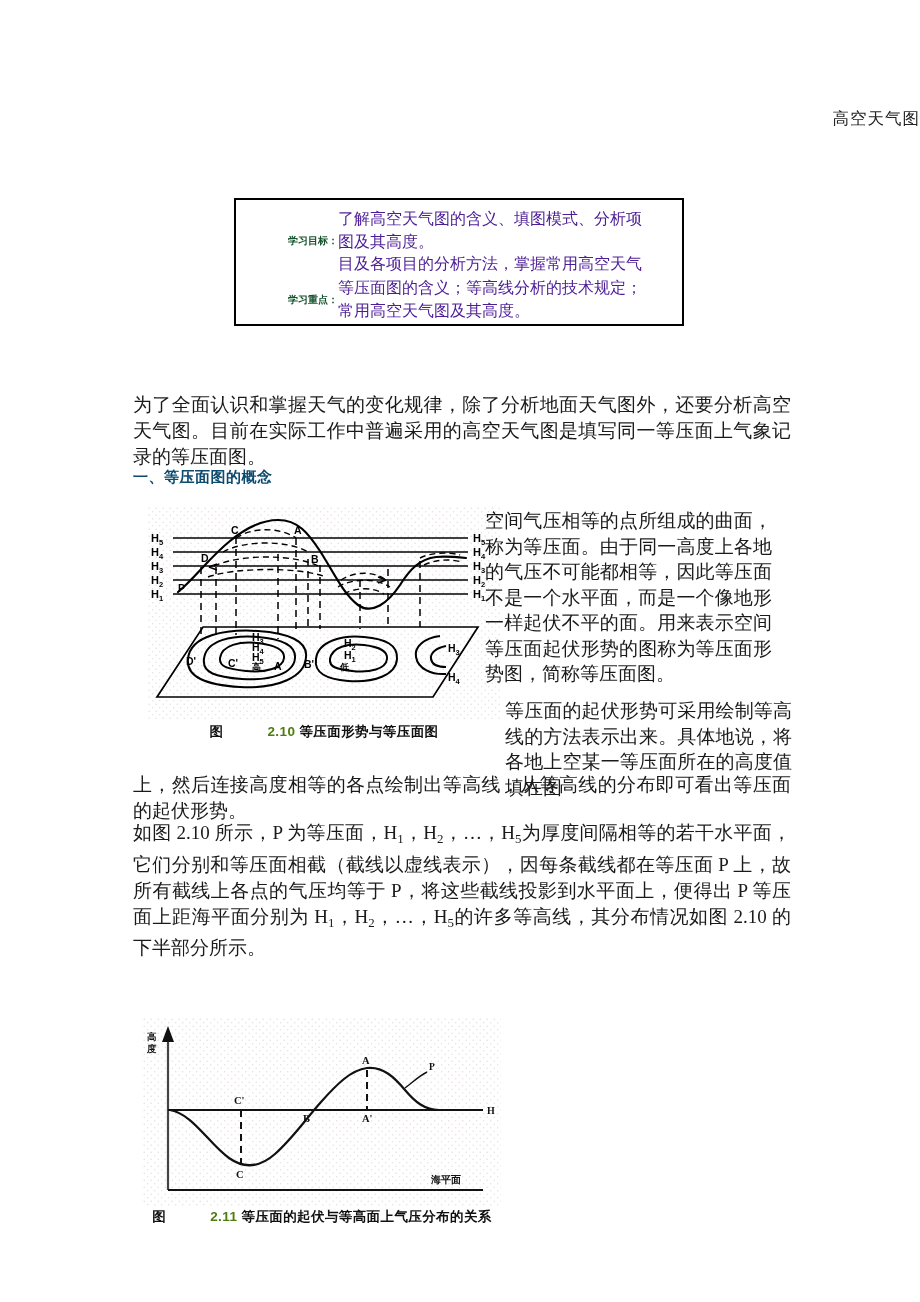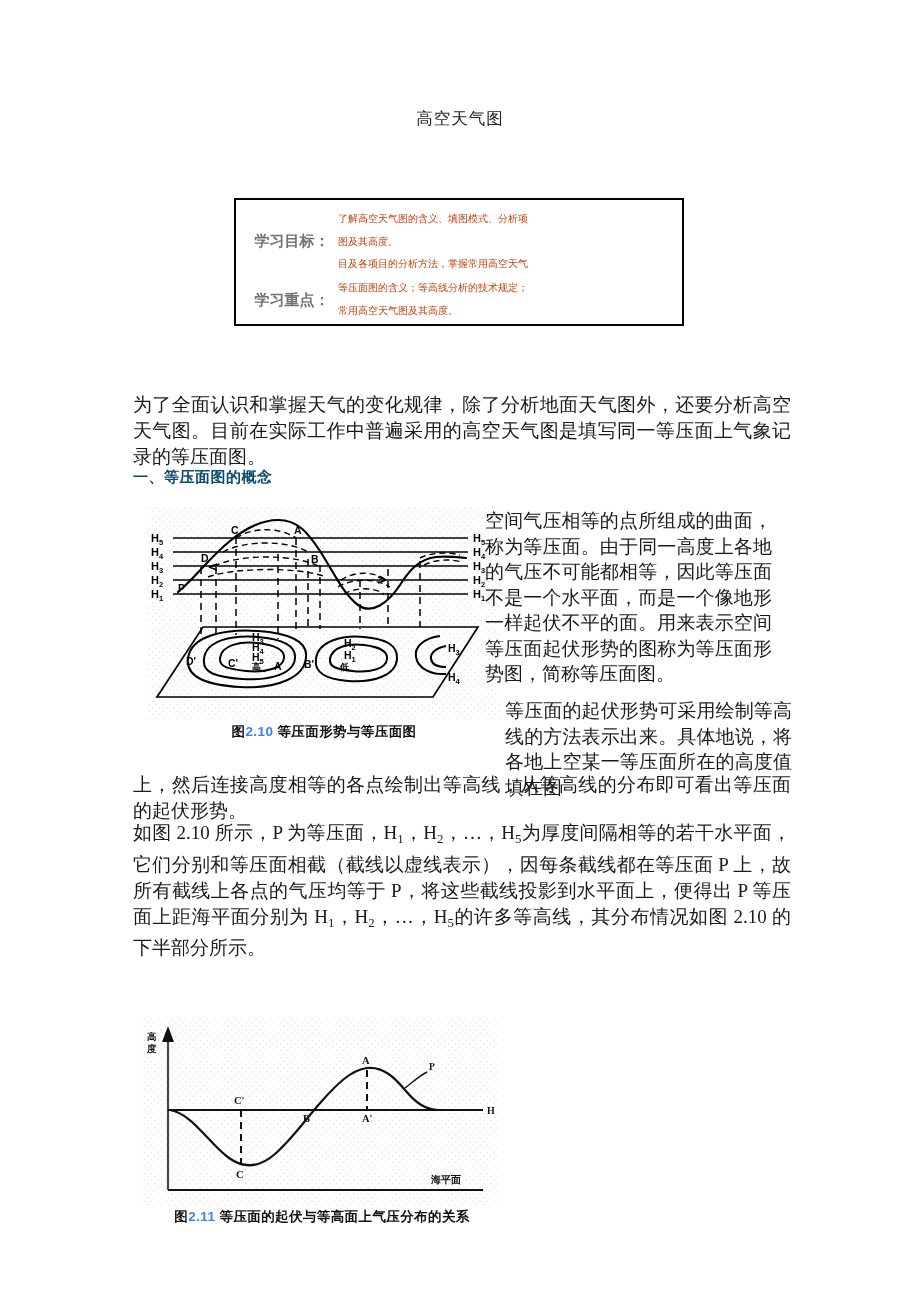--- a/index.html
+++ b/index.html
@@ -19,21 +19,21 @@
     position: absolute;
     left: 0; top: 0;
     width: 920px;
     height: 1302px;
   }
   .doc-title {
     position: absolute;
     left: 0;
     top: 108px;
     width: 920px;
-    text-align: center;
+    text-align: right;
     font-size: 16.5px;
     letter-spacing: 1px;
     color: #222;
   }
 
   
   .objectives-box {
     position: absolute;
     left: 234px;
     top: 198px;
@@ -44,34 +44,34 @@
     background: #fff;
   }
   .obj-row {
     position: absolute;
     display: flex;
     align-items: flex-start;
   }
   .obj-row-1 { left: 10px; top: 8px; }
   .obj-row-2 { left: 10px; top: 77px; }
   .obj-label {
-    color: #737373;
-    font-weight: bold;
-    font-size: 15px;
+    color: #14532d;
+    font-weight: bold;
+    font-size: 10px;
     font-family: "Liberation Sans", "DejaVu Sans", sans-serif;
     width: 92px;
     flex: 0 0 92px;
-    text-align: center;
+    text-align: right;
     line-height: 22.5px;
   }
   .obj-row-1 .obj-label { padding-top: 22px; }
   .obj-row-2 .obj-label { padding-top: 12px; }
   .obj-text {
-    color: #c2410c;
-    font-size: 10px;
+    color: #4c1d95;
+    font-size: 16px;
     line-height: 22.5px;
     width: 330px;
   }
   .obj-text div { white-space: nowrap; }
 
   
   .para {
     position: absolute;
     font-size: 19px;
     line-height: 26px;
@@ -137,21 +137,21 @@
 
   .fig-caption {
     font-family: "Liberation Sans", "DejaVu Sans", sans-serif;
     font-weight: bold;
     font-size: 13.5px;
     color: #111;
     text-align: center;
     letter-spacing: 0.4px;
     white-space: nowrap;
   }
-  .fig-caption .num { color: #3b82f6; }
+  .fig-caption .num { color: #4d7c0f; padding-left: 44px; }
   .fig-1 .fig-caption { margin-top: 4px; }
   .fig-2 .fig-caption { margin-top: 2px; }
   .lbl {
     font-family: "Liberation Sans", "DejaVu Sans", sans-serif;
     font-weight: bold;
     fill: #000;
   }
   .lbl-serif {
     font-family: "Liberation Serif", "DejaVu Serif", serif;
     font-weight: bold;

